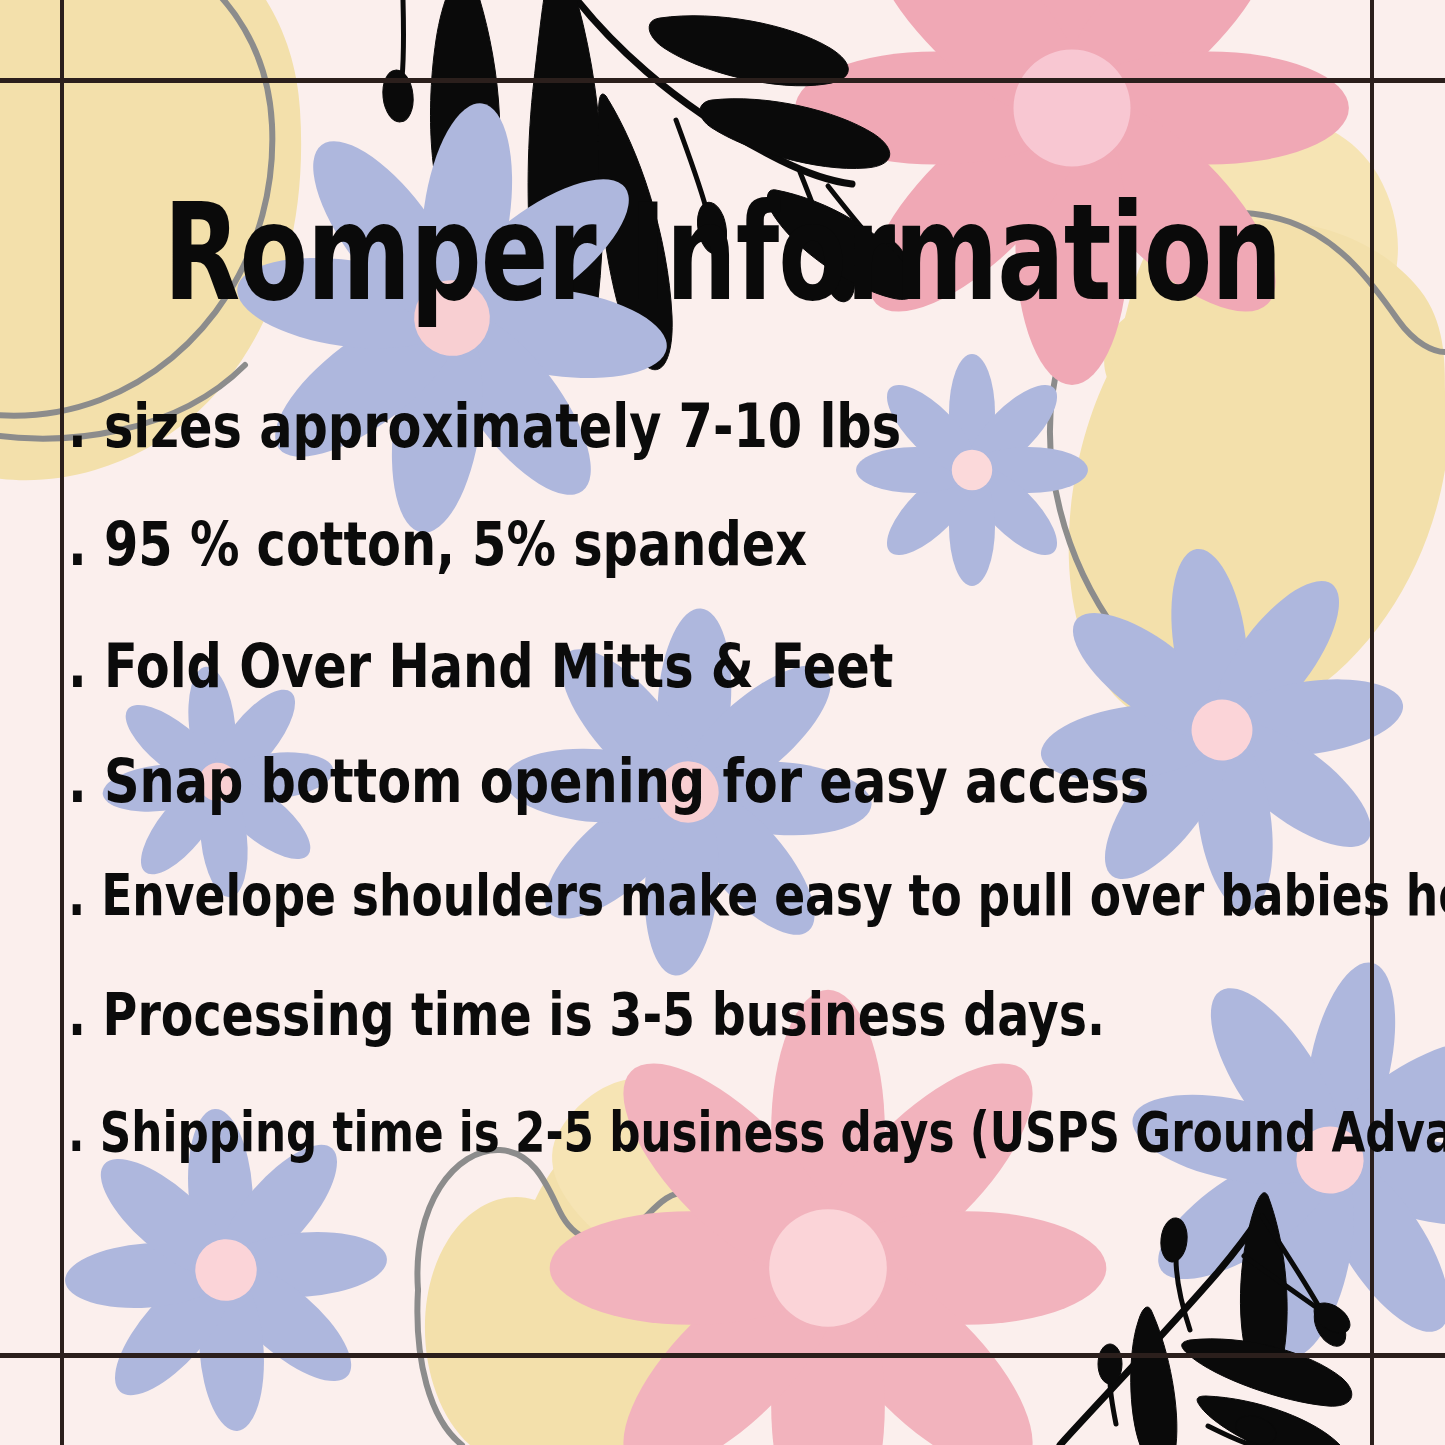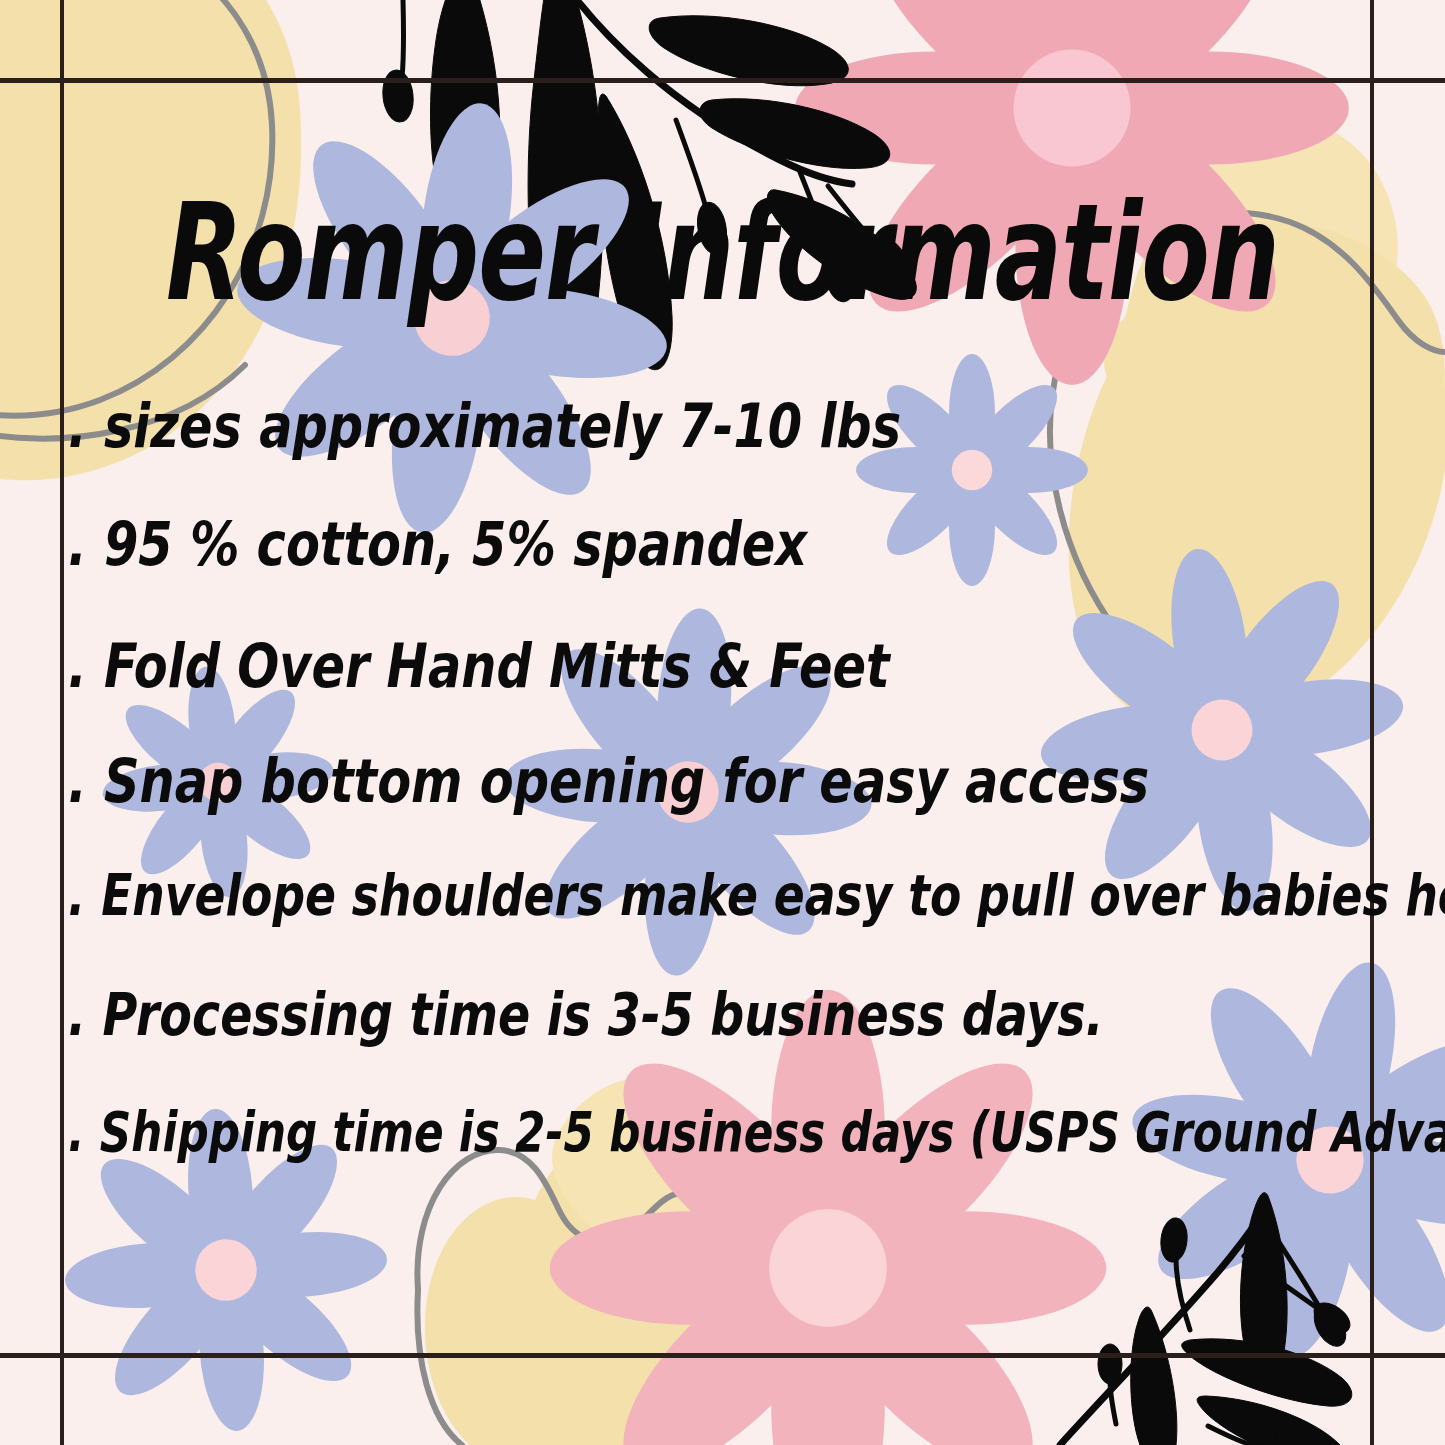--- a/index.html
+++ b/index.html
@@ -7,21 +7,20 @@
     width:1445px;height:1445px;
     background:#fbefed;
     font-family:"DejaVu Sans", sans-serif;
     overflow:hidden;
   }
   #poster{
     position:relative;
     width:1445px;height:1445px;
     background:#fbefed;
     overflow:hidden;
-    font-style:italic;
   }
   .layer{position:absolute;left:0;top:0;width:1445px;height:1445px;}
   #deco{z-index:1;}
   #frame{z-index:2;}
   #content{z-index:3;}
 
   
   .title{
     position:absolute;
     left:0; top:186px; width:1445px;

